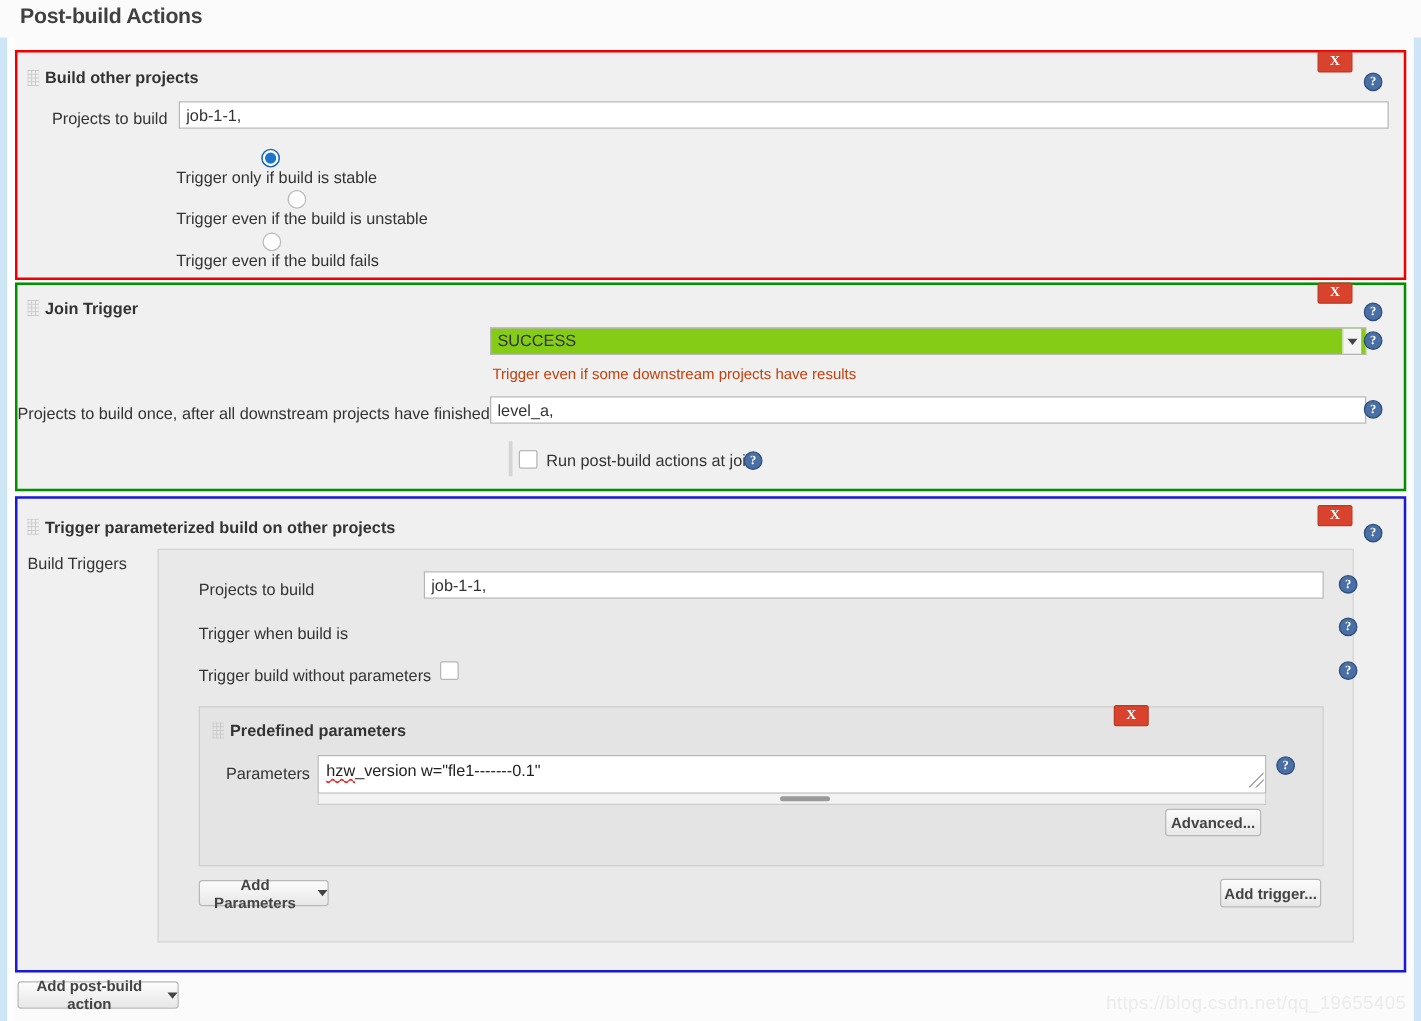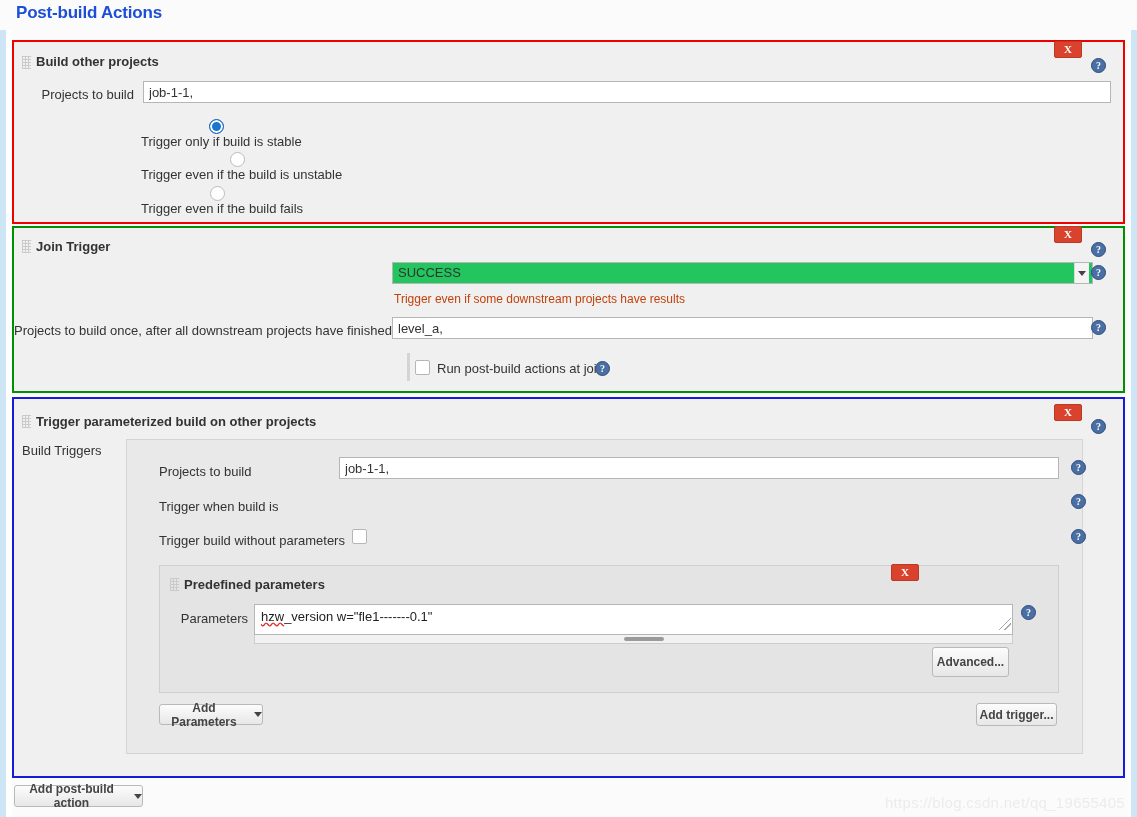--- a/index.html
+++ b/index.html
@@ -36,21 +36,21 @@
     right: 0; top: 30px;
     width: 6px; height: 787px;
     background: #cde5f5;
   }
 
   .page-title {
     position: absolute;
     left: 16px; top: 0px;
     font-size: 17px;
     font-weight: bold;
-    color: #1d4ed8;
+    color: #404040;
     letter-spacing: -0.2px;
     line-height: 26px;
   }
 
   
   .section {
     position: absolute;
     background: #f0f0f0;
     border: 2px solid transparent;
   }
@@ -127,21 +127,21 @@
     font-family: "Liberation Sans", sans-serif;
     font-size: 13px;
     color: #333333;
     padding: 0 5px;
     line-height: 20px;
     outline: none;
   }
   .selectbox {
     position: absolute;
     height: 22px;
-    background: #22c55e;
+    background: #84cc16;
     border: 1px solid #b6b6b6;
     font-size: 13px;
     color: #333333;
     padding: 0 5px;
     line-height: 20px;
     cursor: pointer;
   }
   .selectbox .arrow {
     position: absolute;
     right: 3px; top: 0; bottom: 0;
@@ -378,21 +378,21 @@
 
         <div class="ta-wrap" style="left:94px; top:38px; width:759px; height:42px;">
           <div class="ta" style="width:759px; height:31px;"><span class="spell">hzw</span><span>_version w="fle1-------0.1"</span></div>
           <div class="resize-grip" style="top:14px;"></div>
           <div class="hscroll" style="top:31px; width:759px;">
             <div class="thumb" style="left:369px; width:40px;"></div>
           </div>
         </div>
         <div class="help-icon" style="left:861px; top:39px;">?</div>
 
-        <div class="btn" style="left:772px; top:81px; width:77px; height:30px;">Advanced...</div>
+        <div class="btn" style="left:772px; top:81px; width:77px; height:22px;">Advanced...</div>
       </div>
 
       <div class="btn" style="left:32px; top:264px; width:104px; height:21px;">
         <span>Add Parameters</span>
         <span class="caret"></span>
       </div>
     </div>
 
     <div class="btn" style="left:962px; top:304px; width:81px; height:23px;">Add trigger...</div>
   </div>

